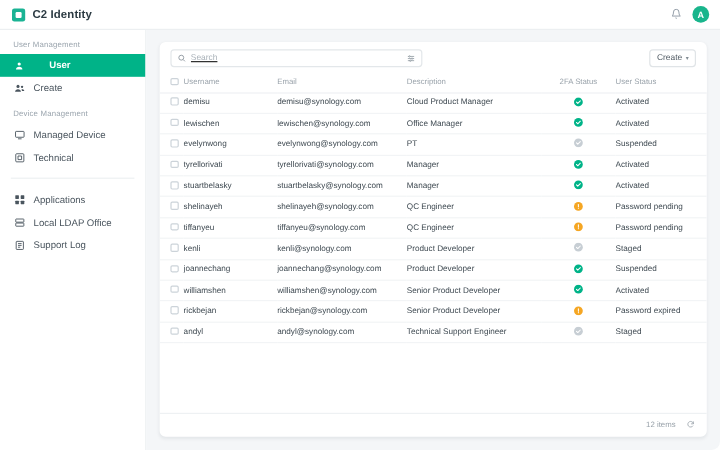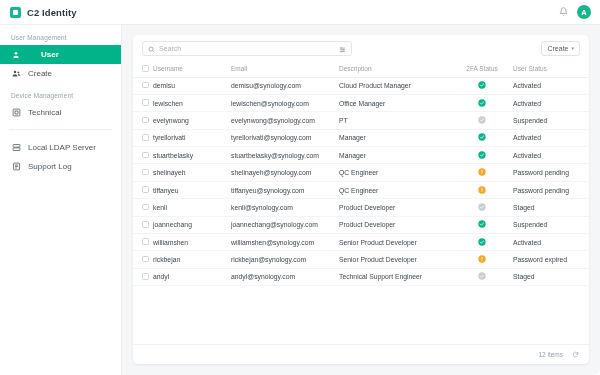--- a/index.html
+++ b/index.html
@@ -251,38 +251,58 @@
         </span>
         <span>Create</span>
       </div>
 
       <div class="side-sep"></div>
 
       <div class="side-group-label">Device Management</div>
       <div class="side-item">
         <span class="ic">
           <svg width="9" height="9" viewBox="0 0 24 24" fill="none" stroke="currentColor" stroke-width="2">
+              <rect x="2.5" y="4" width="19" height="13" rx="1.5"></rect>
+              <path d="M8 20.5h8"></path>
+            </svg>
+        </span>
+        <span>Managed Device</span>
+      </div>
+      <div class="side-item">
+        <span class="ic">
+          <svg width="9" height="9" viewBox="0 0 24 24" fill="none" stroke="currentColor" stroke-width="2">
               <rect x="3" y="3" width="18" height="18" rx="2"></rect>
               <path d="M8 8h8v8H8z"></path>
             </svg>
         </span>
         <span>Technical</span>
       </div>
 
       <div class="side-divider"></div>
 
+      <div class="side-item">
+        <span class="ic">
+          <svg width="9" height="9" viewBox="0 0 24 24" fill="currentColor">
+              <rect x="2" y="2" width="8" height="8" rx="1"></rect>
+              <rect x="14" y="2" width="8" height="8" rx="1"></rect>
+              <rect x="2" y="14" width="8" height="8" rx="1"></rect>
+              <rect x="14" y="14" width="8" height="8" rx="1"></rect>
+            </svg>
+        </span>
+        <span>Applications</span>
+      </div>
       <div class="side-item">
         <span class="ic">
           <svg width="9" height="9" viewBox="0 0 24 24" fill="none" stroke="currentColor" stroke-width="2">
               <rect x="3" y="4" width="18" height="7" rx="1"></rect>
               <rect x="3" y="13" width="18" height="7" rx="1"></rect>
               <path d="M7 7.5h.01M7 16.5h.01"></path>
             </svg>
         </span>
-        <span>Local LDAP Server</span>
+        <span>Local LDAP Office</span>
       </div>
       <div class="side-item">
         <span class="ic">
           <svg width="9" height="9" viewBox="0 0 24 24" fill="none" stroke="currentColor" stroke-width="2">
               <rect x="4" y="3" width="16" height="18" rx="1.5"></rect>
               <path d="M8 8h8M8 12h8M8 16h5"></path>
             </svg>
         </span>
         <span>Support Log</span>
       </div>

